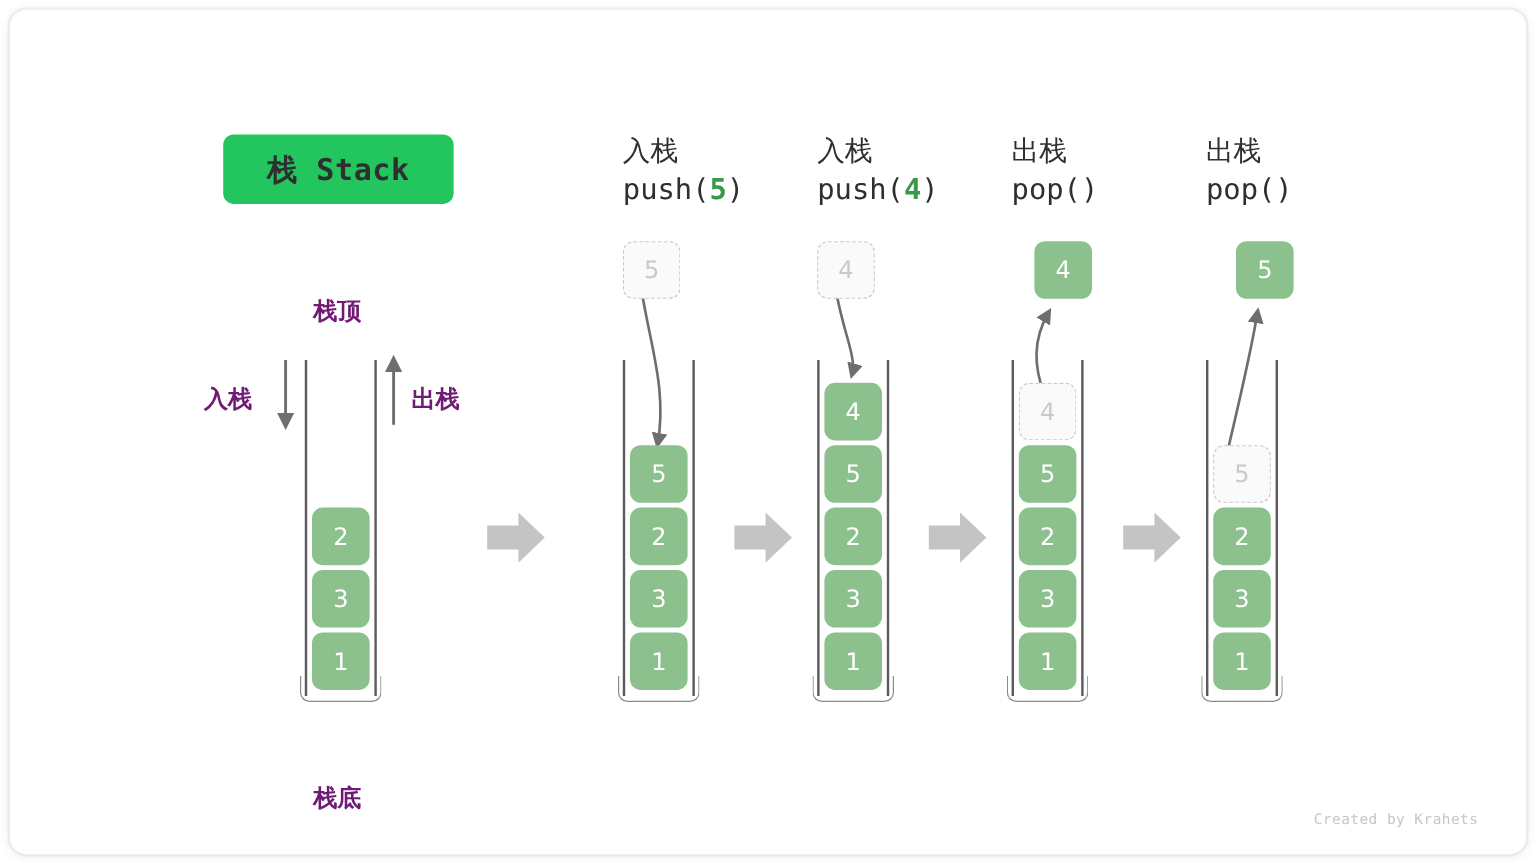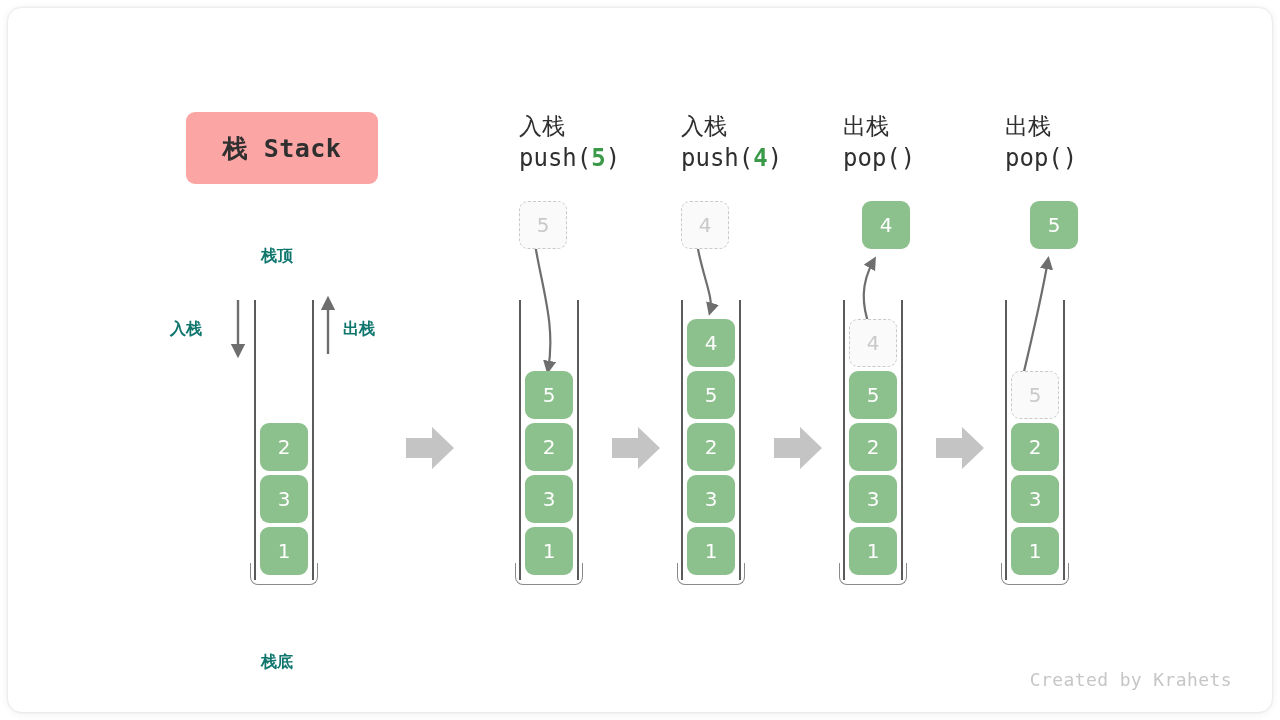--- a/index.html
+++ b/index.html
@@ -16,22 +16,22 @@
     background: #ffffff;
     border-radius: 14px;
     box-shadow: 0 0 3px rgba(0,0,0,0.13), 0 1px 10px rgba(0,0,0,0.07);
   }
   #stage { position: absolute; left: 0; top: 0; width: 1264px; height: 704px; }
 
   
   .title-pill {
     position: absolute;
     left: 178px; top: 104px;
-    width: 192px; height: 72px;
-    background: #fca5a5;
+    width: 192px; height: 58px;
+    background: #22c55e;
     border-radius: 9px;
     display: flex; align-items: center; justify-content: center;
   }
   .title-pill .t {
     font-family: "DejaVu Sans Mono", "Liberation Mono", monospace;
     font-size: 25px; font-weight: 700; color: #2f2f2f;
     letter-spacing: 0.5px;
   }
 
   
@@ -78,29 +78,29 @@
   }
   .box.ghost {
     background: #fafafa;
     border: 1.8px dashed #c9c9c9;
     color: #c9c9c9;
   }
 
   
   .vlabel {
     position: absolute;
-    font-size: 16px; font-weight: 700; color: #0f766e;
+    font-size: 20px; font-weight: 700; color: #701a75;
     white-space: nowrap;
   }
 
   .credit {
     position: absolute;
     right: 40px; bottom: 22px;
     font-family: "DejaVu Sans Mono", "Liberation Mono", monospace;
-    font-size: 18px; color: #c6c6c6; letter-spacing: 0.4px;
+    font-size: 12px; color: #c6c6c6; letter-spacing: 0.4px;
   }
 
   svg.overlay {
     position: absolute; left: 0; top: 0;
     width: 1264px; height: 704px;
     pointer-events: none;
   }
 </style>
 </head>
 <body>

